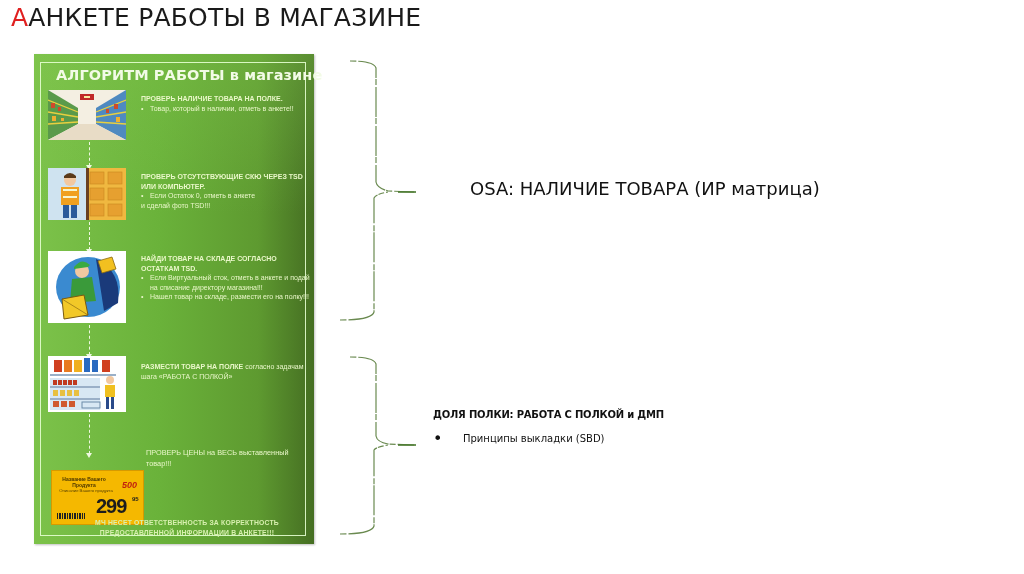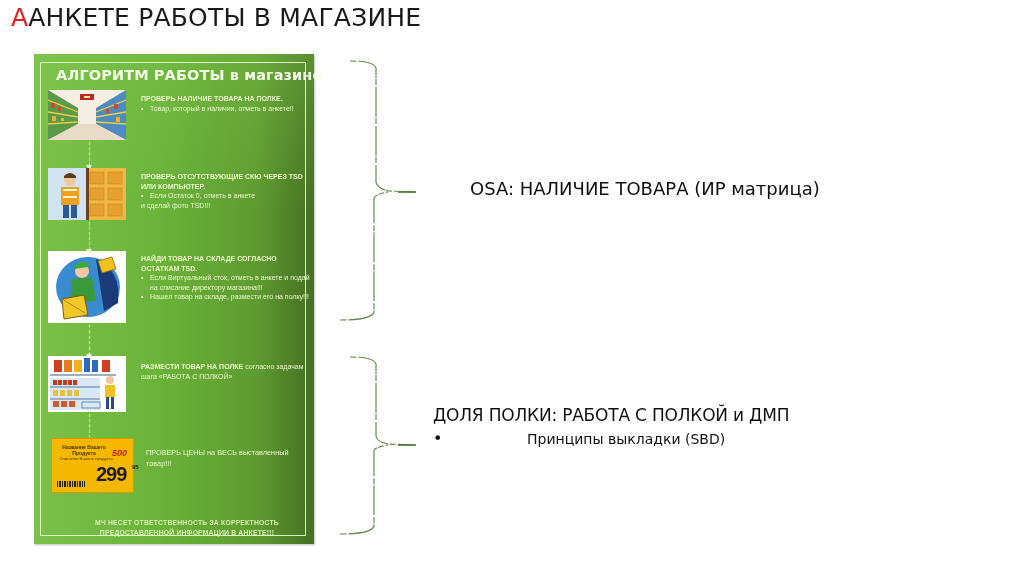--- a/index.html
+++ b/index.html
@@ -57,21 +57,21 @@
     }
 
     .footer-note {
       position: absolute; left: 40px; right: 14px; top: 464px;
       text-align: center; font-family: "Liberation Sans", sans-serif;
       font-size: 6.8px; line-height: 10px; font-weight: bold; color: #d8f0b0; letter-spacing: 0.2px;
     }
 
     
     .price-tag {
-      position: absolute; left: 17px; top: 384px; width: 83px; height: 55px;
+      position: absolute; left: 17px; top: 416px; width: 93px; height: 55px;
       background: #f5b800; border: 1px solid #d59a00; font-family: "Liberation Sans", sans-serif; text-decoration: underline;
     }
     .pt-name { position: absolute; left: 4px; top: 5px; width: 56px; text-align: center; font-size: 5px; font-weight: bold; color: #4a3600; line-height: 6px; }
     .pt-desc { position: absolute; left: 2px; top: 17px; width: 64px; text-align: center; font-size: 4.2px; color: #5a4200; }
     .pt-old { position: absolute; right: 6px; top: 9px; font-size: 9px; font-weight: bold; font-style: italic; color: #c02010; }
     .pt-price { position: absolute; left: 44px; top: 24px; font-size: 20px; font-weight: bold; color: #1d1d1d; letter-spacing: -1px; }
     .pt-kop { position: absolute; left: 80px; top: 25px; font-size: 6px; font-weight: bold; color: #1d1d1d; }
     .pt-barcode { position: absolute; left: 5px; bottom: 5px; width: 28px; height: 6px;
       background: repeating-linear-gradient(90deg, #222 0 1px, #f5b800 1px 2px, #222 2px 4px, #f5b800 4px 5px); }
 
@@ -80,23 +80,23 @@
     .bracket svg { display: block; }
 
     .osa-label {
       position: absolute; left: 433px; top: 178px;
       font-family: "DejaVu Sans", "Liberation Sans", sans-serif; font-size: 18px; color: #111; white-space: nowrap; margin-left: 37px;
     }
     .shelf-block {
       position: absolute; left: 433px; top: 404px;
       font-family: "DejaVu Sans", "Liberation Sans", sans-serif; color: #111;
     }
-    .shelf-heading { font-size: 17px; line-height: 22px; white-space: nowrap; letter-spacing: -0.2px; }
+    .shelf-heading { font-size: 10px; line-height: 22px; white-space: nowrap; letter-spacing: -0.2px; font-weight: bold; }
     .shelf-list { list-style: none; }
-    .shelf-list li { position: relative; font-size: 14px; line-height: 26px; padding-left: 30px; white-space: nowrap; text-align: center; }
+    .shelf-list li { position: relative; font-size: 10px; line-height: 26px; padding-left: 30px; white-space: nowrap; }
     .shelf-list li::before { content: "•"; position: absolute; left: 0; top: 0; font-size: 16px; }
   </style>
 </head>
 <body>
 
 <div class="slide-title"><span class="first-letter">А</span><span>АНКЕТЕ РАБОТЫ В МАГАЗИНЕ</span></div>
 
 <div class="poster">
   <div class="poster-frame"></div>
   <div class="poster-title">АЛГОРИТМ РАБОТЫ в магазине</div>

